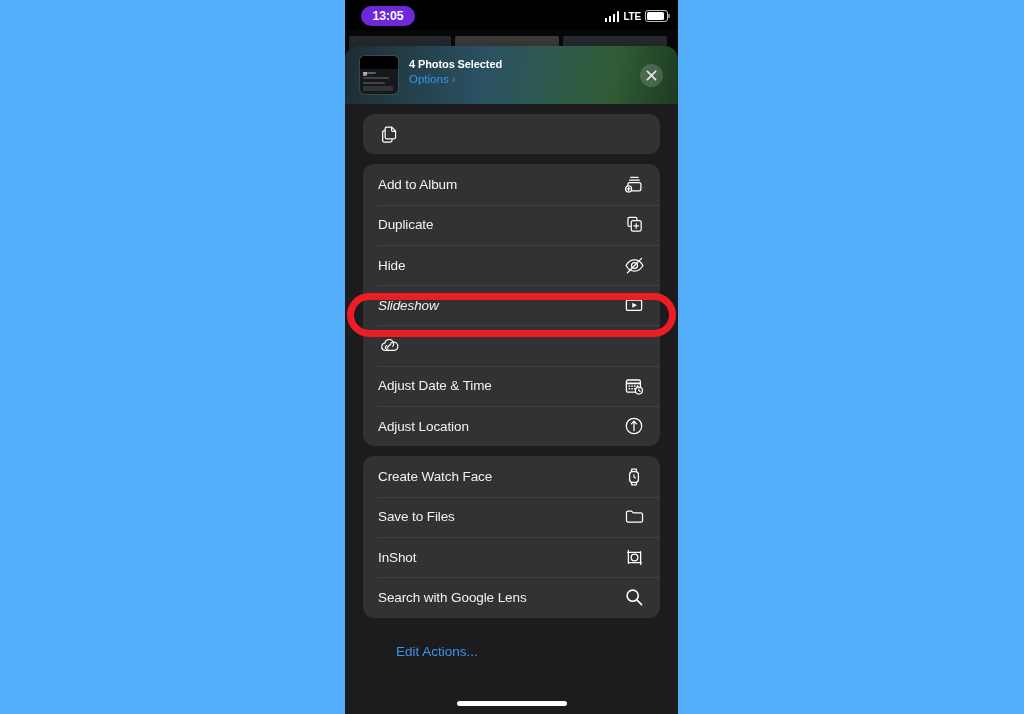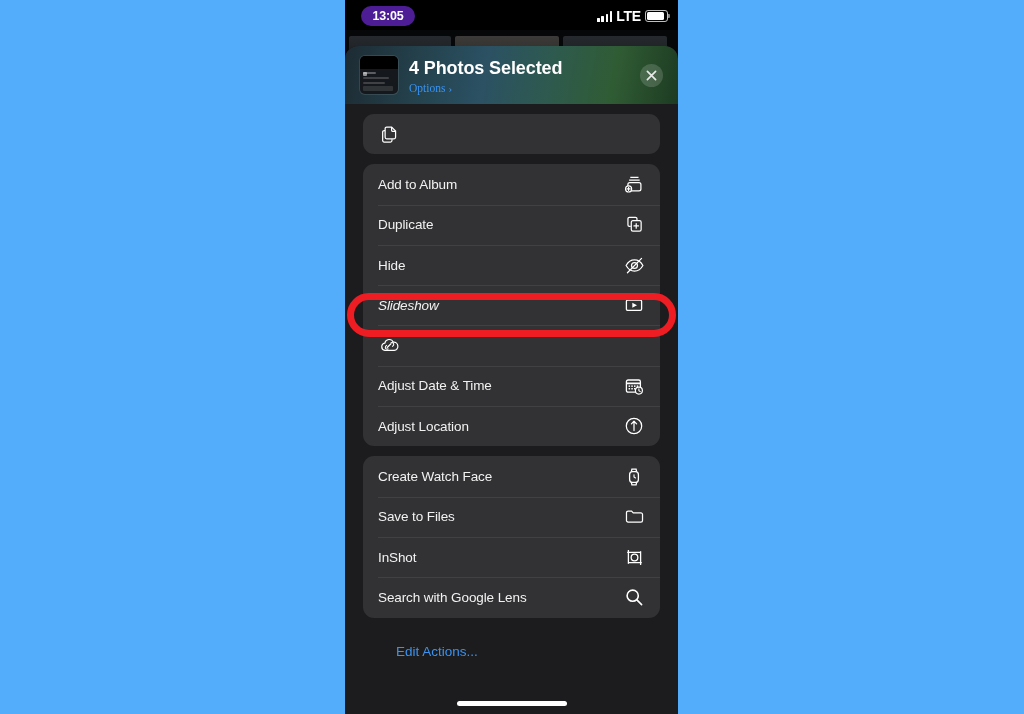--- a/index.html
+++ b/index.html
@@ -36,21 +36,21 @@
     position:absolute; right:10px; top:8px;
     height:16px;
     display:flex; align-items:center; gap:4px;
   }
   .sig-bars { display:flex; align-items:flex-end; gap:1.5px; height:11px; }
   .sig-bars i { display:block; width:2.6px; background:#fff; border-radius:0.5px; }
   .sig-bars i:nth-child(1){ height:4px; }
   .sig-bars i:nth-child(2){ height:6px; }
   .sig-bars i:nth-child(3){ height:8px; }
   .sig-bars i:nth-child(4){ height:10.5px; background:#fff; }
-  #lte-label { color:#fff; font-size:14px; font-weight:bold; letter-spacing:-0.2px; }
+  #lte-label { color:#fff; font-size:10px; font-weight:bold; letter-spacing:-0.2px; }
   #battery {
     position:relative; width:23px; height:11.5px;
     border:1.2px solid rgba(255,255,255,.75);
     border-radius:3px;
   }
   #battery::after {
     content:""; position:absolute; right:-3.2px; top:3.2px;
     width:1.8px; height:4px;
     background:rgba(255,255,255,.5); border-radius:0 1px 1px 0;
   }
@@ -121,27 +121,27 @@
   #header-thumb .tblock {
     position:absolute; left:3px; top:30px; width:30px; height:5px;
     background:rgba(255,255,255,.12); border-radius:1px;
   }
   #header-thumb .tdot {
     position:absolute; left:3px; top:15.5px; width:4px; height:4px;
     background:rgba(255,255,255,.55); border-radius:1px;
   }
   #header-text { position:absolute; left:64px; top:12px; }
   #header-title {
-    color:#fff; font-size:18px; font-weight:bold;
+    color:#fff; font-size:11px; font-weight:bold;
     letter-spacing:-0.1px;
   }
   #header-options {
     margin-top:3px;
     color:#3a93f0; font-size:11.5px;
-    display:flex; align-items:center; gap:3px;font-family:Liberation Serif, serif;
+    display:flex; align-items:center; gap:3px;
   }
   #header-options .chev {
     font-size:11px; line-height:1;
   }
   #close-btn {
     position:absolute; right:15px; top:18px;
     width:23px; height:23px; border-radius:50%;
     background:rgba(255,255,255,.16);
     display:flex; align-items:center; justify-content:center;
   }
@@ -204,21 +204,21 @@
     width:110px; height:5px;
     background:#fff; border-radius:3px;
   }
 </style>
 </head>
 <body>
 
 <div id="phone">
 
   <div id="statusbar">
-    <div id="clock-pill" style="background: #4c1d95;">13:05</div>
+    <div id="clock-pill" style="background: #6d28d9;">13:05</div>
     <div id="status-right">
       <span class="sig-bars">
         <i></i>
           <i></i>
           <i></i>
           <i></i>
       </span>
       <span id="lte-label">LTE</span>
       <span id="battery">
         <span id="battery-fill"></span>

